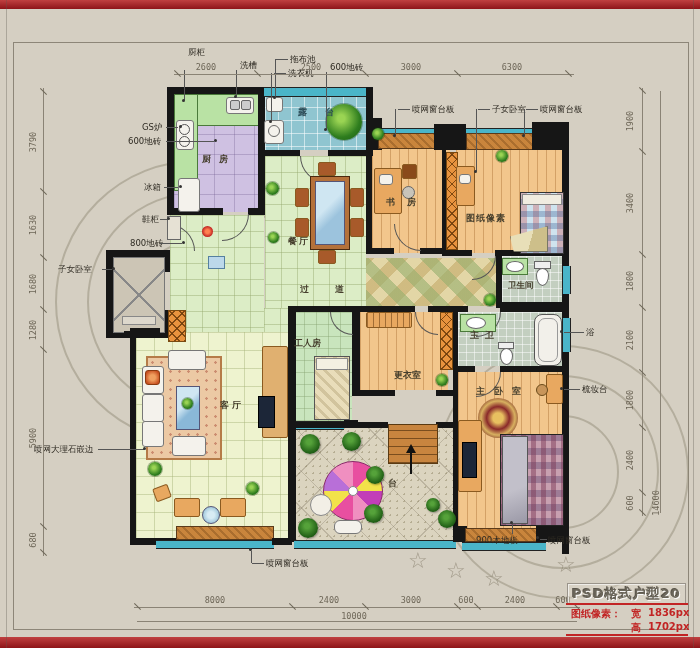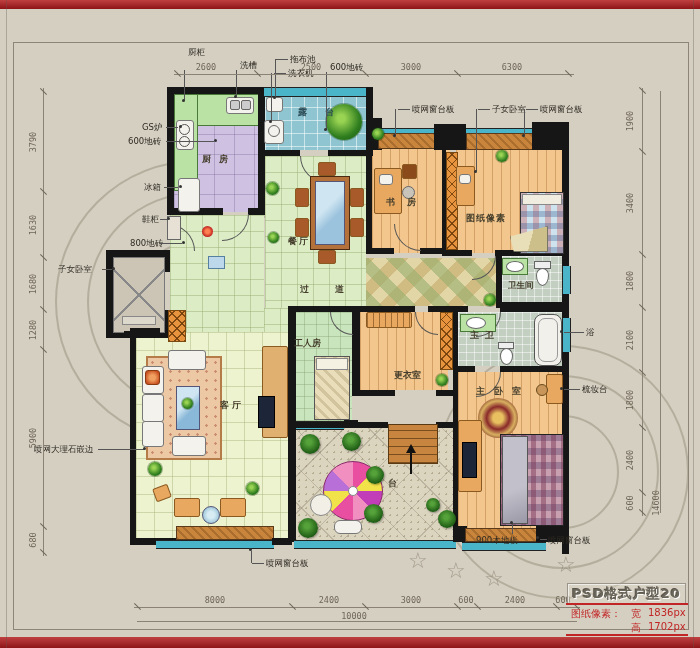--- a/index.html
+++ b/index.html
@@ -32,21 +32,21 @@
   .lead{position:absolute;background:#555}
   .dot{position:absolute;width:3px;height:3px;background:#333;border-radius:50%}
   .dim{position:absolute;font-family:"DejaVu Sans Mono",monospace;font-size:8.5px;color:#6e6758;white-space:nowrap;text-align:center}
   .dimline{position:absolute;background:#8a8375}
   .tick{position:absolute;width:9px;height:1px;background:#6e6758;transform:rotate(45deg)}
   .vdim{transform:rotate(-90deg);transform-origin:center}
   .arc{position:absolute;border:1px solid #555}
   .wm-ring{position:absolute;border:2px solid rgba(140,132,114,.45);border-radius:50%}
   .wm-star{position:absolute;font-size:22px;color:rgba(128,120,102,.6)}
   .title-emboss{position:absolute;font-size:13px;font-weight:bold;color:#6b665a;letter-spacing:1px;text-shadow:1px 1px 0 rgba(255,255,255,.9),-1px -1px 0 rgba(60,55,45,.8);border:1px solid #9a948a;background:rgba(220,214,202,.4);padding:1px 4px;box-shadow:1px 1px 0 rgba(255,255,255,.6) inset}
-  .redtext{position:absolute;color:#c22525;font-size:10px;font-weight:normal;white-space:nowrap}
+  .redtext{position:absolute;color:#c22525;font-size:10px;font-weight:bold;white-space:nowrap}
   .redline{position:absolute;background:#c22525}
   .arrow-stem{position:absolute;background:#111}
   .arrow-head{position:absolute;width:0;height:0;border-left:5px solid transparent;border-right:5px solid transparent;border-bottom:9px solid #111}
 </style>
 </head>
 <body>
 
 <div class="bar" style="top:0;height:9px"></div>
 <div class="bar" style="top:637px;height:11px"></div>
 <div class="frame" style="left:13px;top:42px;width:674px;height:586px"></div>

